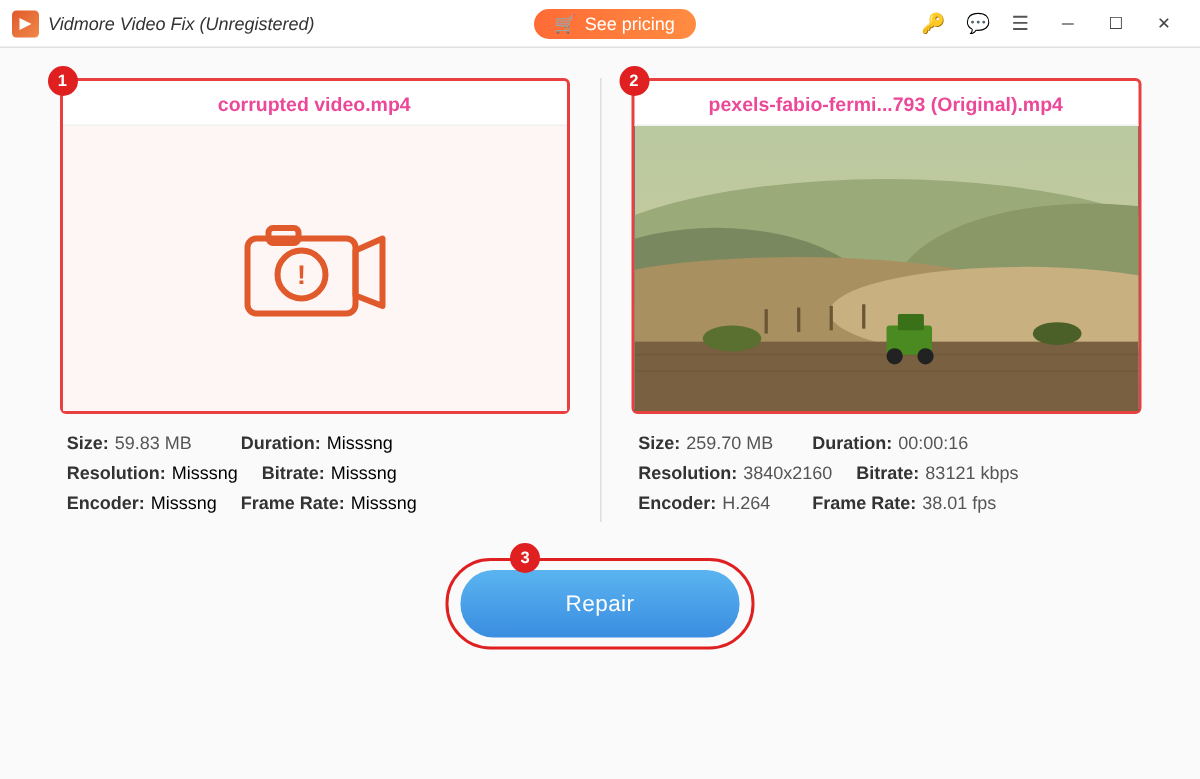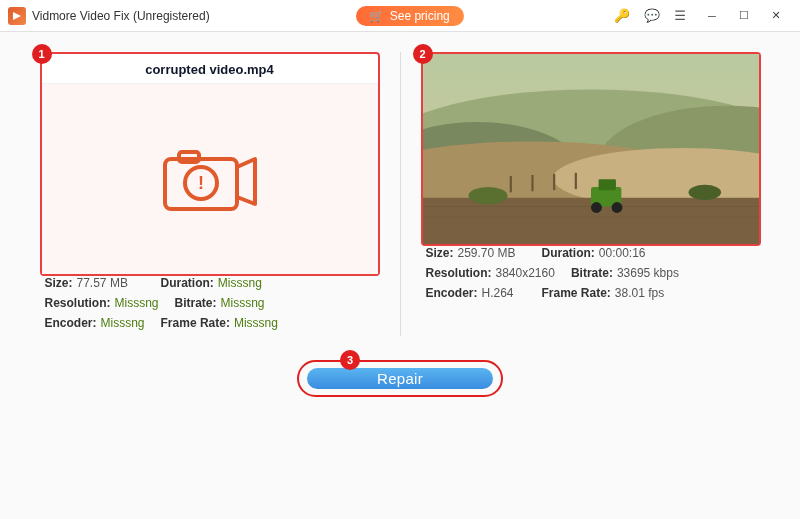--- a/index.html
+++ b/index.html
@@ -33,20 +33,21 @@
       background: linear-gradient(135deg, #e05a2b, #f0884a);
       border-radius: 3px;
       display: flex;
       align-items: center;
       justify-content: center;
     }
     .app-icon svg { width: 12px; height: 12px; }
     .titlebar-title {
       font-size: 12px;
       color: #333;
+      font-style: italic;
     }
     .titlebar-center {
       display: flex;
       align-items: center;
       gap: 8px;
     }
     .pricing-btn {
       background: linear-gradient(to right, #ff6b35, #ff8c42);
       color: white;
       border: none;
@@ -117,21 +118,21 @@
       font-weight: bold;
       display: flex;
       align-items: center;
       justify-content: center;
       z-index: 10;
     }
 
     .panel-title {
       font-size: 13px;
       font-weight: bold;
-      color: #0f172a;
+      color: #ec4899;
       text-align: center;
       padding: 8px 10px 6px;
       border-bottom: 1px solid #f0f0f0;
     }
 
     
     .corrupted-placeholder {
       height: 190px;
       background: #fef5f5;
       display: flex;
@@ -148,21 +149,21 @@
     }
 
     
     .landscape-scene {
       width: 100%;
       height: 100%;
     }
 
     
     .info-section {
-      margin-top: 0;
+      margin-top: 12px;
       padding: 0 5px;
     }
 
     .info-row {
       display: flex;
       gap: 16px;
       margin-bottom: 6px;
     }
 
     .info-item {
@@ -177,21 +178,21 @@
       font-weight: bold;
       color: #333;
     }
 
     .info-value {
       font-size: 12px;
       color: #555;
     }
 
     .info-value.missing {
-      color: #4d7c0f;
+      color: #000000;
     }
 
     
     .repair-section {
       margin-top: 24px;
       display: flex;
       justify-content: center;
       position: relative;
     }
 
@@ -219,21 +220,21 @@
       display: flex;
       align-items: center;
       justify-content: center;
     }
 
     .repair-button {
       background: linear-gradient(to bottom, #5ab4f0, #3a8de0);
       color: white;
       border: none;
       border-radius: 22px;
-      padding: 2px 70px;
+      padding: 14px 70px;
       font-size: 15px;
       cursor: pointer;
       font-weight: 500;
       letter-spacing: 0.3px;
     }
 
     
     .titlebar-tools {
       display: flex;
       align-items: center;
@@ -314,21 +315,21 @@
 
             <polygon points="82,28 100,20 100,65 82,58" fill="none" stroke="#e05a2b" stroke-width="4" stroke-linejoin="round"></polygon>
           </svg>
         </div>
       </div>
 
       <div class="info-section">
         <div class="info-row">
           <div class="info-item">
             <span class="info-label">Size:</span>
-            <span class="info-value">77.57 MB</span>
+            <span class="info-value">59.83 MB</span>
           </div>
           <div class="info-item">
             <span class="info-label">Duration:</span>
             <span class="info-value missing">Misssng</span>
           </div>
         </div>
         <div class="info-row">
           <div class="info-item">
             <span class="info-label">Resolution:</span>
             <span class="info-value missing">Misssng</span>
@@ -349,20 +350,21 @@
           </div>
         </div>
       </div>
     </div>
 
     <div class="divider-vertical"></div>
 
     <div class="right-panel">
       <div class="panel-box">
         <div class="panel-number">2</div>
+        <div class="panel-title">pexels-fabio-fermi...793 (Original).mp4</div>
 
         <div class="video-thumbnail">
           <svg class="landscape-scene" viewBox="0 0 310 190" preserveAspectRatio="xMidYMid slice">
 
             <defs>
               <linearGradient id="skyGrad" x1="0" y1="0" x2="0" y2="1">
                 <stop offset="0%" stop-color="#b8c9a0"></stop>
                 <stop offset="100%" stop-color="#d4c89a"></stop>
               </linearGradient>
               <linearGradient id="hillGrad" x1="0" y1="0" x2="0" y2="1">
@@ -414,21 +416,21 @@
             <span class="info-value">00:00:16</span>
           </div>
         </div>
         <div class="info-row">
           <div class="info-item">
             <span class="info-label">Resolution:</span>
             <span class="info-value">3840x2160</span>
           </div>
           <div class="info-item">
             <span class="info-label">Bitrate:</span>
-            <span class="info-value">33695 kbps</span>
+            <span class="info-value">83121 kbps</span>
           </div>
         </div>
         <div class="info-row">
           <div class="info-item">
             <span class="info-label">Encoder:</span>
             <span class="info-value">H.264</span>
           </div>
           <div class="info-item">
             <span class="info-label">Frame Rate:</span>
             <span class="info-value">38.01 fps</span>

